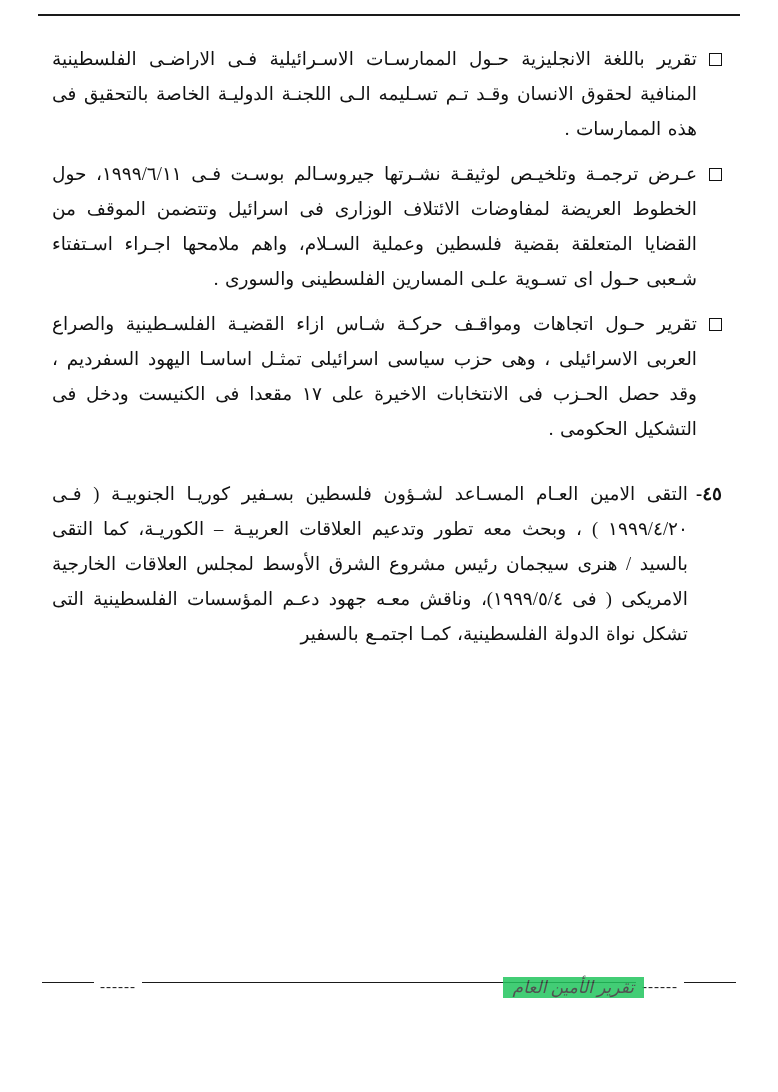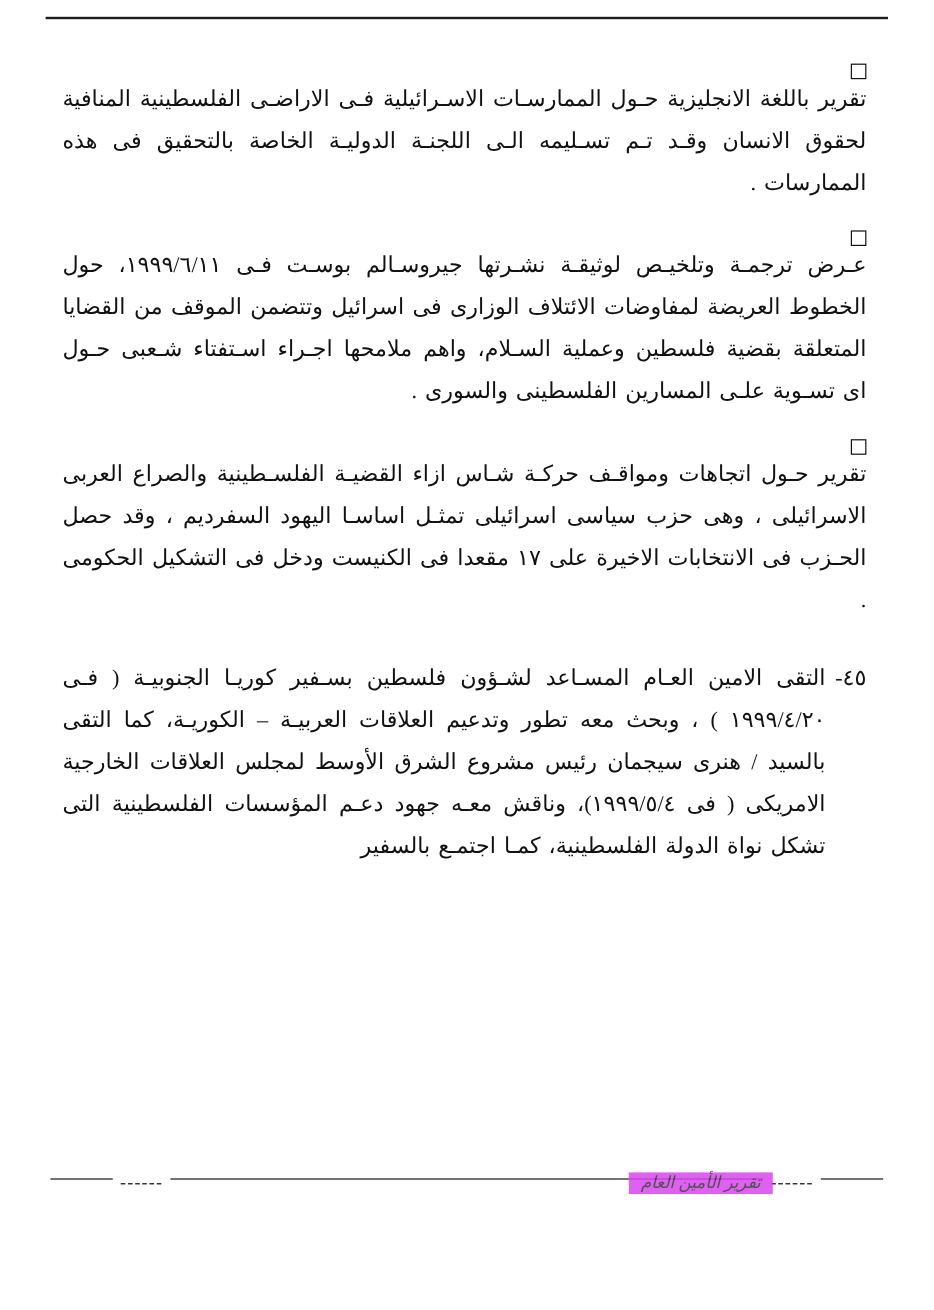--- a/index.html
+++ b/index.html
@@ -32,21 +32,21 @@
     margin: 14px 38px 0 38px;
     border-top: 2px solid #1a1a1a;
   }
   .content {
     margin: 26px 56px 0 52px;
     direction: rtl;
     text-align: justify;
   }
   .bullet-item {
     display: flex;
-    flex-direction: column;
+    flex-direction: row;
     align-items: flex-start;
     margin-bottom: 10px;
   }
   .bullet-box {
     flex: 0 0 auto;
     width: 11px;
     height: 11px;
     border: 1.6px solid #111;
     margin-top: 11px;
     margin-left: 12px;
@@ -67,20 +67,21 @@
     align-items: flex-start;
     margin-top: 30px;
   }
   .num-label {
     flex: 0 0 auto;
     font-size: 18.5px;
     line-height: 35px;
     margin-left: 8px;
     white-space: nowrap;
     color: #111;
+    font-weight: bold;
   }
   .num-text {
     flex: 1 1 auto;
     font-size: 18.5px;
     line-height: 35px;
     text-align: justify;
     text-justify: inter-word;
     word-spacing: 2px;
     color: #111;
   }
@@ -94,23 +95,23 @@
   .footer-rule {
     margin: 0 42px;
     border-top: 1.5px solid #1a1a1a;
     position: relative;
     top: 8px;
   }
   .footer-mark {
     position: absolute;
     right: 92px;
     top: -6px;
-    font-size: 14px;
+    font-size: 17px;
     color: #333;
-    background: #d946ef;
+    background: #22c55e;
     padding: 0 10px;
     font-style: italic;
     letter-spacing: 1px;
     opacity: .85;
   }
   .dash-left {
     position: absolute;
     left: 52px;
     top: -5px;
     background: #fff;

